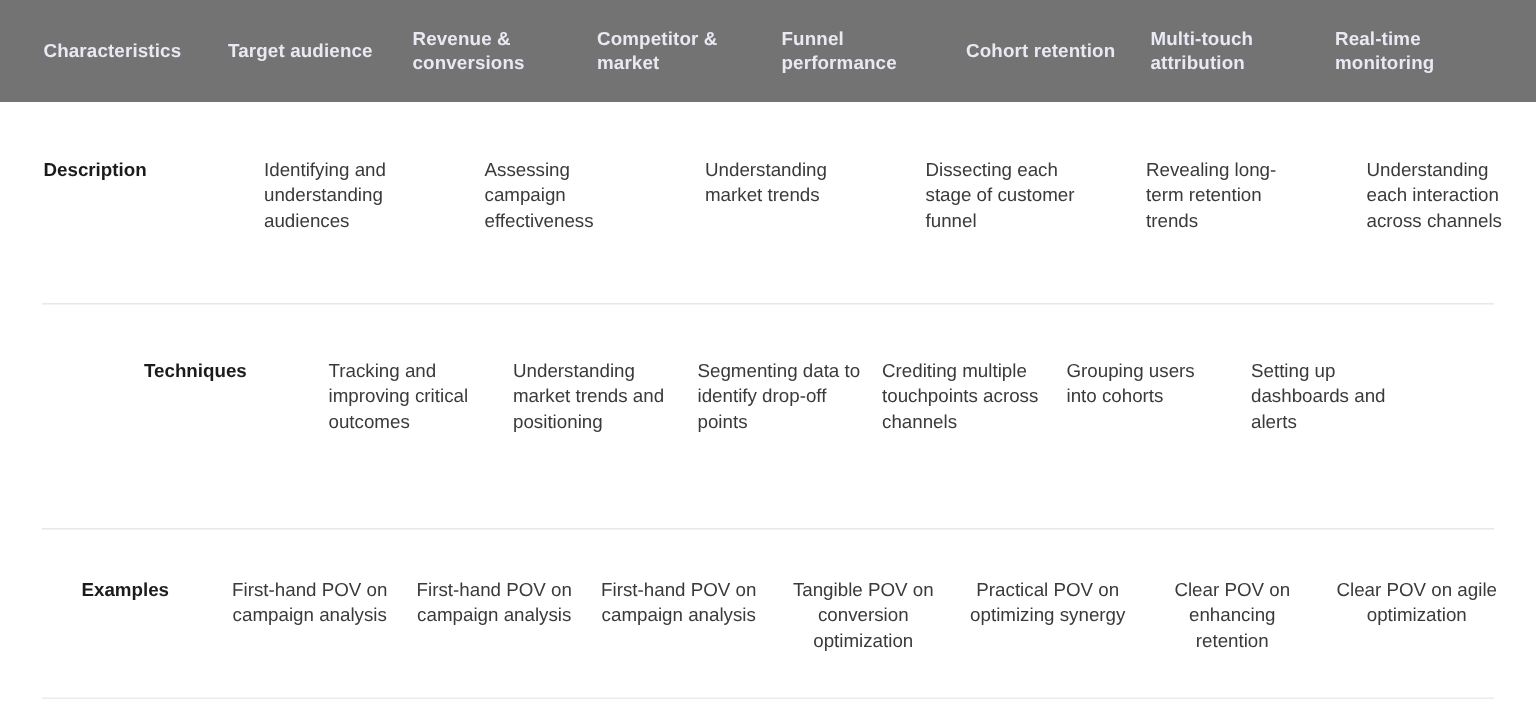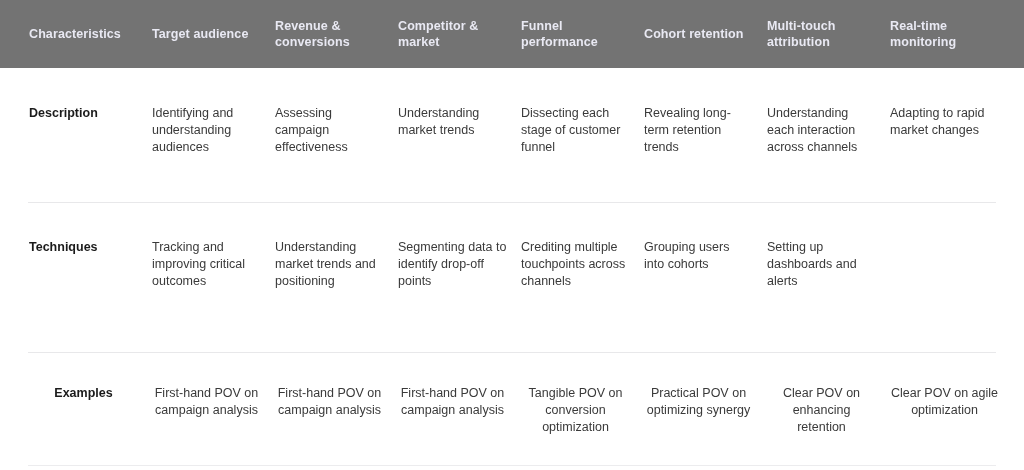--- a/index.html
+++ b/index.html
@@ -46,22 +46,22 @@
     left:0; top:68px;
     width:1024px;
   }
   .row {
     position:absolute;
     left:29px;
     width:995px;
     display:flex;
     align-items:flex-start;
   }
-  .row-description { top:37px; }
-  .row-techniques  { top:171px; }
+  .row-description { top:37px;gap:24px; }
+  .row-techniques  { top:171px;justify-content:center; }
   .row-examples    { top:317px;text-align:center; }
 
   .rowlabel {
     width:123px;
     flex:0 0 123px;
     padding-right:14px;
     color:#1b1b1b;
     font-size:12.5px;
     font-weight:bold;
     line-height:17px;

